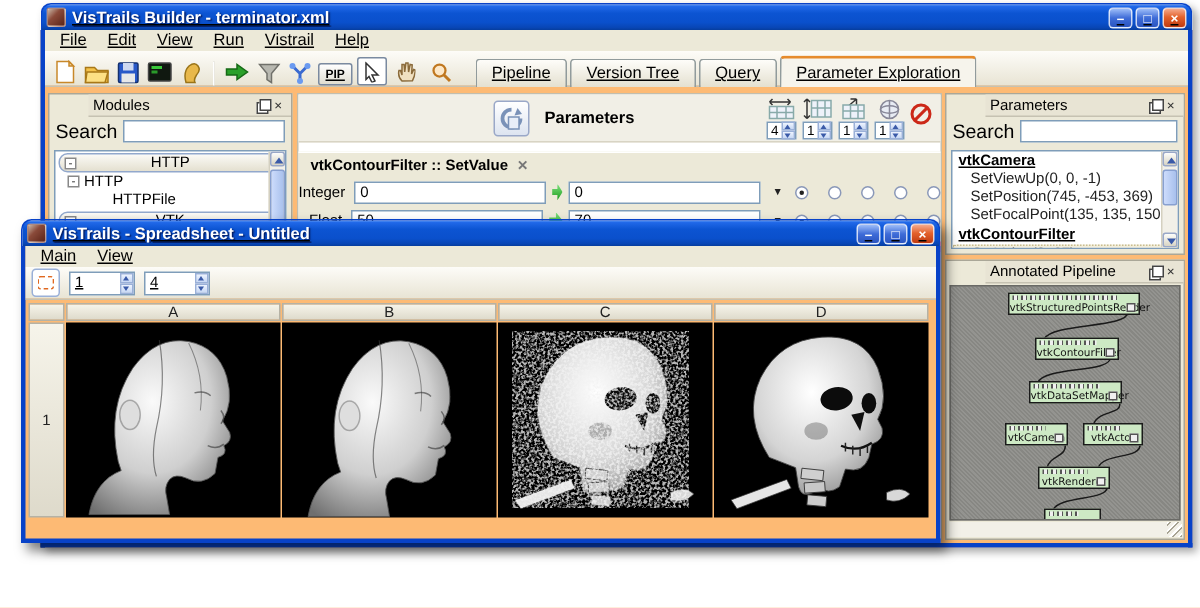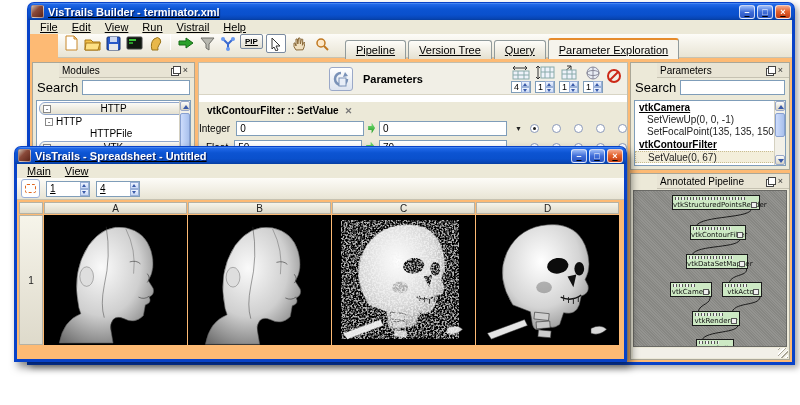--- a/index.html
+++ b/index.html
@@ -20,22 +20,22 @@
   .wbtn { width:16px; height:14px; border-radius:3px; border:1px solid rgba(255,255,255,.75);
     background:linear-gradient(180deg,#9cbcf8,#3e6cd8 50%,#2a54c0); color:#fff; font-size:9px;
     line-height:12px; text-align:center; font-weight:bold; }
   .wbtn.close { background:linear-gradient(180deg,#f4a98c,#e4622c 45%,#c03a10); }
   .winbody { border:3px solid #0842c8; border-top:none; background:#fdba74; position:relative; }
 
   .menubar { display:flex; gap:2px; padding:1px 4px; height:14px; align-items:center; background:#ece9d8; }
   .menubar .mi { padding:0 6px; font-size:11px; }
 
   
-  .toolbar { height:24px; display:flex; align-items:flex-start; padding:0 4px; gap:3px;
-    background:linear-gradient(180deg,#fdfcf8,#e8e4d4); border-bottom:1px solid #c6c2b2;margin-left:28px; }
+  .toolbar { height:24px; display:flex; align-items:flex-end; padding:0 4px; gap:3px;
+    background:linear-gradient(180deg,#fdfcf8,#e8e4d4); border-bottom:1px solid #c6c2b2; }
   .tbi { width:18px; height:18px; display:flex; align-items:center; justify-content:center; flex:none; }
   .tsep { width:1px; height:16px; background:#b8b4a4; border-right:1px solid #fff; margin:0 3px; flex:none; }
   .pipbtn { border:1px solid #7a8aa0; border-radius:2px; background:linear-gradient(#fff,#e0ddd0);
     font-size:8px; font-weight:bold; padding:2px 4px; flex:none; }
   .viewbtn { width:20px; height:19px; border:1px solid transparent; border-radius:2px;
     display:flex; align-items:center; justify-content:center; flex:none; }
   .viewbtn.sel { border-color:#7a8aa0; background:#fff; }
 
   
   .tabs { display:flex; align-items:flex-end; margin-left:10px; height:24px; }
@@ -283,21 +283,21 @@
         <span class="mini float-ic"></span>
         <span class="mini">×</span>
       </div>
       <div class="searchrow">
         <label>Search</label>
         <input class="xp-input" value="" style="">
       </div>
       <div class="tree" style="position:absolute; left:3px; right:3px; top:37px; bottom:3px;">
         <div class="thdr"><span class="exp">-</span><span>HTTP</span></div>
         <div class="trow" style="padding-left:8px;"><span class="exp">-</span><span>HTTP</span></div>
-        <div class="trow" style="padding-left:16px;margin-left:37px;"><span>HTTPFile</span></div>
+        <div class="trow" style="padding-left:38px;"><span>HTTPFile</span></div>
         <div class="thdr"><span class="exp">-</span><span>VTK</span></div>
         <div class="trow" style="padding-left:14px;"><span>VTKCell</span></div>
         <div class="trow" style="padding-left:8px;"><span class="exp">-</span><span>vtkBaseModule</span></div>
         <div class="trow" style="padding-left:22px;"><span class="exp">-</span><span>vtkObjectBase</span></div>
         <div class="trow" style="padding-left:36px;"><span class="exp">-</span><span>vtkObject</span></div>
         <div class="vscroll">
           <span class="sbtn up" style="top:0;"></span>
             <span class="sbtn dn" style="bottom:0;"></span>
           <span class="sthumb" style="top:12px; height:40px;"></span>
         </div>
@@ -414,20 +414,21 @@
         <span class="mini float-ic"></span>
         <span class="mini">×</span>
       </div>
       <div class="searchrow">
         <label>Search</label>
         <input class="xp-input" value="" style="">
       </div>
       <div class="tree" style="position:absolute; left:3px; right:3px; top:37px; bottom:3px;">
         <div class="pgrp">vtkCamera</div>
         <div class="pitem">SetViewUp(0, 0, -1)</div>
+        <div class="pitem">SetPosition(745, -453, 369)</div>
         <div class="pitem">SetFocalPoint(135, 135, 150)</div>
         <div class="pgrp">vtkContourFilter</div>
         <div class="pitem sel">SetValue(0, 67)</div>
 
         <div class="vscroll">
           <span class="sbtn up" style="top:0;"></span>
             <span class="sbtn dn" style="bottom:0;"></span>
           <span class="sthumb" style="top:12px; height:24px;"></span>
         </div>
       </div>

